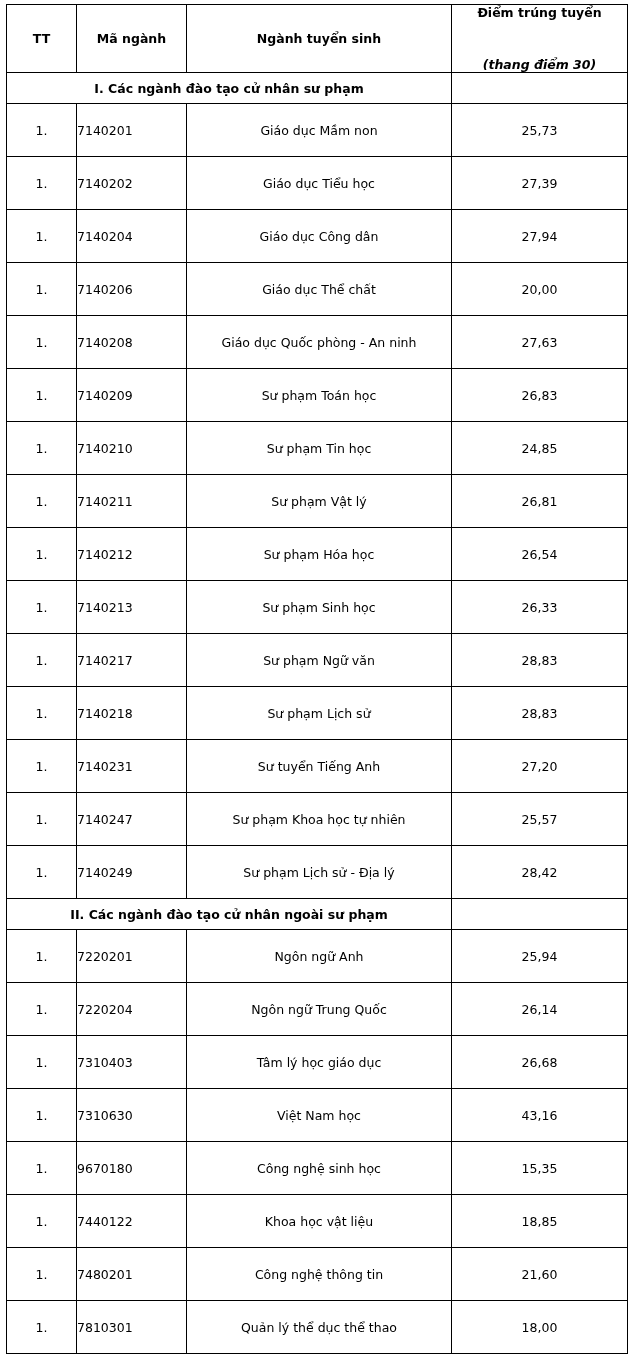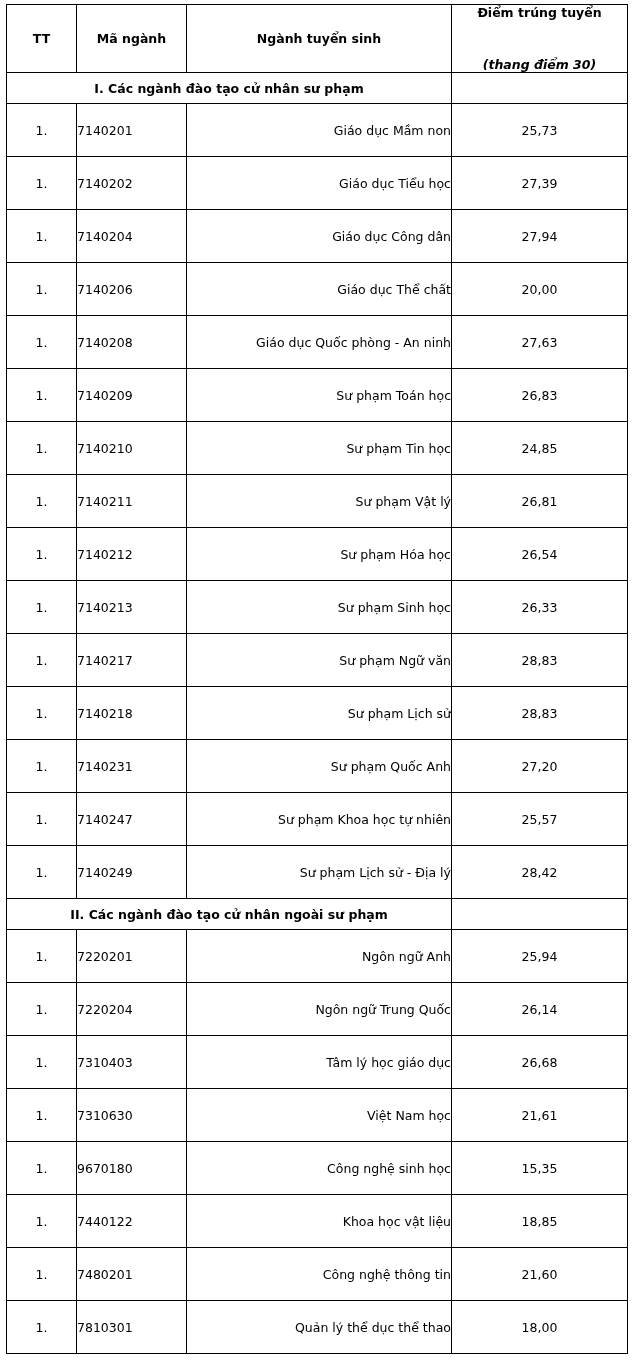--- a/index.html
+++ b/index.html
@@ -61,21 +61,21 @@
   }
   td.tt {
     text-align: center;
     font-size: 12px;
     padding-right: 10px;
   }
   td.code {
     font-size: 12.5px;
   }
   td.name {
-    text-align: right;
+    text-align: center;
     padding-left: 10px;
   }
   td.score {
     text-align: center;
     font-size: 12.5px;
   }
   .blank-cell { border-left: 1px solid #000; }
 </style>
 </head>
 <body>
@@ -174,21 +174,21 @@
       </tr>
       <tr class="data-row">
         <td class="tt">1.</td>
         <td class="code">7140218</td>
         <td class="name">Sư phạm Lịch sử</td>
         <td class="score">28,83</td>
       </tr>
       <tr class="data-row">
         <td class="tt">1.</td>
         <td class="code">7140231</td>
-        <td class="name">Sư phạm Quốc Anh</td>
+        <td class="name">Sư tuyển Tiếng Anh</td>
         <td class="score">27,20</td>
       </tr>
       <tr class="data-row">
         <td class="tt">1.</td>
         <td class="code">7140247</td>
         <td class="name">Sư phạm Khoa học tự nhiên</td>
         <td class="score">25,57</td>
       </tr>
       <tr class="data-row">
         <td class="tt">1.</td>
@@ -217,21 +217,21 @@
       <tr class="data-row">
         <td class="tt">1.</td>
         <td class="code">7310403</td>
         <td class="name">Tâm lý học giáo dục</td>
         <td class="score">26,68</td>
       </tr>
       <tr class="data-row">
         <td class="tt">1.</td>
         <td class="code">7310630</td>
         <td class="name">Việt Nam học</td>
-        <td class="score">21,61</td>
+        <td class="score">43,16</td>
       </tr>
       <tr class="data-row">
         <td class="tt">1.</td>
         <td class="code">9670180</td>
         <td class="name">Công nghệ sinh học</td>
         <td class="score">15,35</td>
       </tr>
       <tr class="data-row">
         <td class="tt">1.</td>
         <td class="code">7440122</td>

